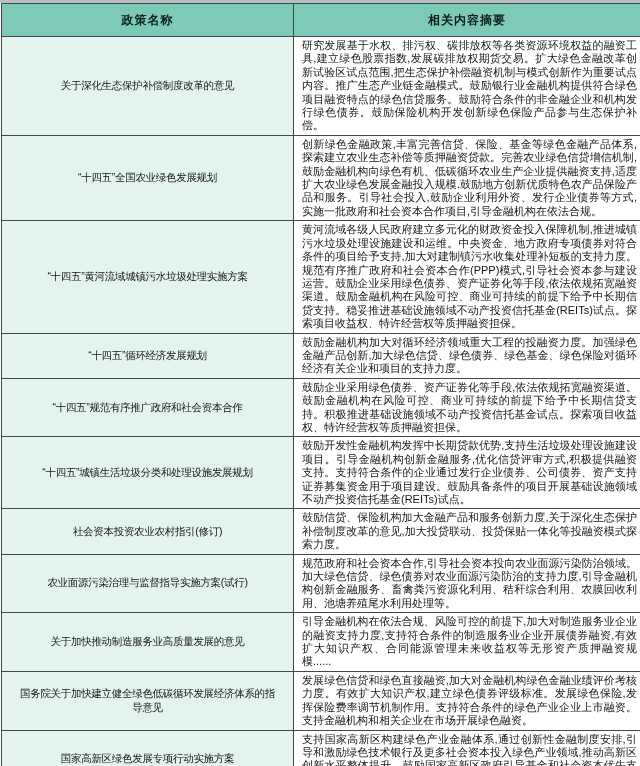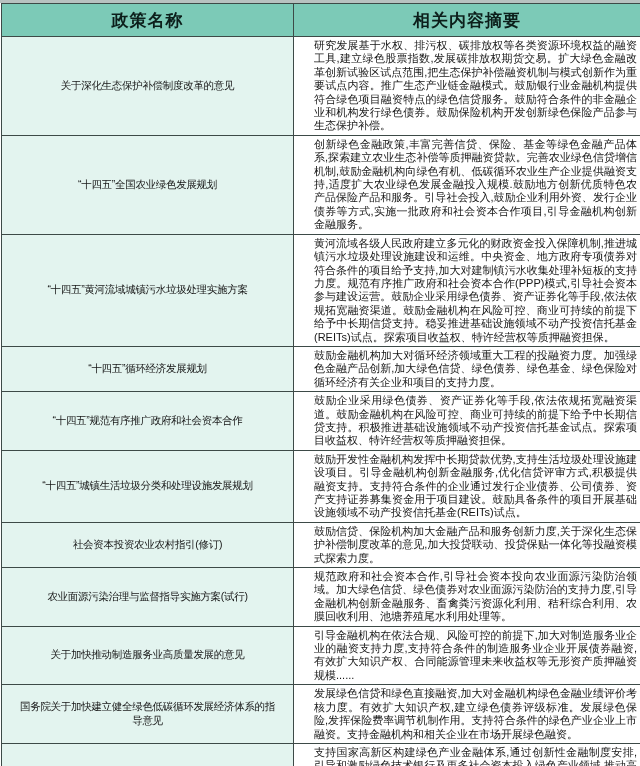--- a/index.html
+++ b/index.html
@@ -38,21 +38,21 @@
   col.c-name { width: 292px; }
   col.c-summary { width: 347px; }
   .policy-table th,
   .policy-table td {
     border: 1px solid var(--border);
   }
   .policy-table th {
     background: var(--header-bg);
     color: var(--header-text);
     font-weight: bold;
-    font-size: 17px;
+    font-size: 12px;
     height: 33px;
     text-align: center;
     vertical-align: middle;
     letter-spacing: 1px;
   }
   td.name-cell {
     background: var(--name-bg);
     color: var(--body-text);
     font-size: 10.5px;
     letter-spacing: -0.3px;
@@ -60,21 +60,21 @@
     vertical-align: middle;
     padding: 2px 16px;
   }
   td.summary-cell {
     background: var(--summary-bg);
     color: var(--body-text);
     font-size: 11px;
     line-height: 13.4px;
     text-align: justify;
     vertical-align: middle;
-    padding: 2px 3px 2px 20px;
+    padding: 2px 3px 2px 8px;
     word-break: break-all;
   }
 </style>
 </head>
 <body>
 
 <div class="page">
   <div class="top-strip"></div>
   <table class="policy-table">
     <colgroup>
@@ -87,21 +87,21 @@
         <th>相关内容摘要</th>
       </tr>
     </thead>
     <tbody>
       <tr>
         <td class="name-cell">关于深化生态保护补偿制度改革的意见</td>
         <td class="summary-cell">研究发展基于水权、排污权、碳排放权等各类资源环境权益的融资工具,建立绿色股票指数,发展碳排放权期货交易。扩大绿色金融改革创新试验区试点范围,把生态保护补偿融资机制与模式创新作为重要试点内容。推广生态产业链金融模式。鼓励银行业金融机构提供符合绿色项目融资特点的绿色信贷服务。鼓励符合条件的非金融企业和机构发行绿色债券。鼓励保险机构开发创新绿色保险产品参与生态保护补偿。</td>
       </tr>
       <tr>
         <td class="name-cell">“十四五”全国农业绿色发展规划</td>
-        <td class="summary-cell">创新绿色金融政策,丰富完善信贷、保险、基金等绿色金融产品体系,探索建立农业生态补偿等质押融资贷款。完善农业绿色信贷增信机制,鼓励金融机构向绿色有机、低碳循环农业生产企业提供融资支持,适度扩大农业绿色发展金融投入规模.鼓励地方创新优质特色农产品保险产品和服务。引导社会投入,鼓励企业利用外资、发行企业债券等方式,实施一批政府和社会资本合作项目,引导金融机构创新金融服务。</td>
+        <td class="summary-cell">创新绿色金融政策,丰富完善信贷、保险、基金等绿色金融产品体系,探索建立农业生态补偿等质押融资贷款。完善农业绿色信贷增信机制,鼓励金融机构向绿色有机、低碳循环农业生产企业提供融资支持,适度扩大农业绿色发展金融投入规模.鼓励地方创新优质特色农产品保险产品和服务。引导社会投入,鼓励企业利用外资、发行企业债券等方式,实施一批政府和社会资本合作项目,引导金融机构在依法合规。</td>
       </tr>
       <tr>
         <td class="name-cell">“十四五”黄河流域城镇污水垃圾处理实施方案</td>
         <td class="summary-cell">黄河流域各级人民政府建立多元化的财政资金投入保障机制,推进城镇污水垃圾处理设施建设和运维。中央资金、地方政府专项债券对符合条件的项目给予支持,加大对建制镇污水收集处理补短板的支持力度。规范有序推广政府和社会资本合作(PPP)模式,引导社会资本参与建设运营。鼓励企业采用绿色债券、资产证券化等手段,依法依规拓宽融资渠道。鼓励金融机构在风险可控、商业可持续的前提下给予中长期信贷支持。稳妥推进基础设施领域不动产投资信托基金(REITs)试点。探索项目收益权、特许经营权等质押融资担保。</td>
       </tr>
       <tr>
         <td class="name-cell">“十四五”循环经济发展规划</td>
         <td class="summary-cell">鼓励金融机构加大对循环经济领域重大工程的投融资力度。加强绿色金融产品创新,加大绿色信贷、绿色债券、绿色基金、绿色保险对循环经济有关企业和项目的支持力度。</td>
       </tr>
       <tr>

